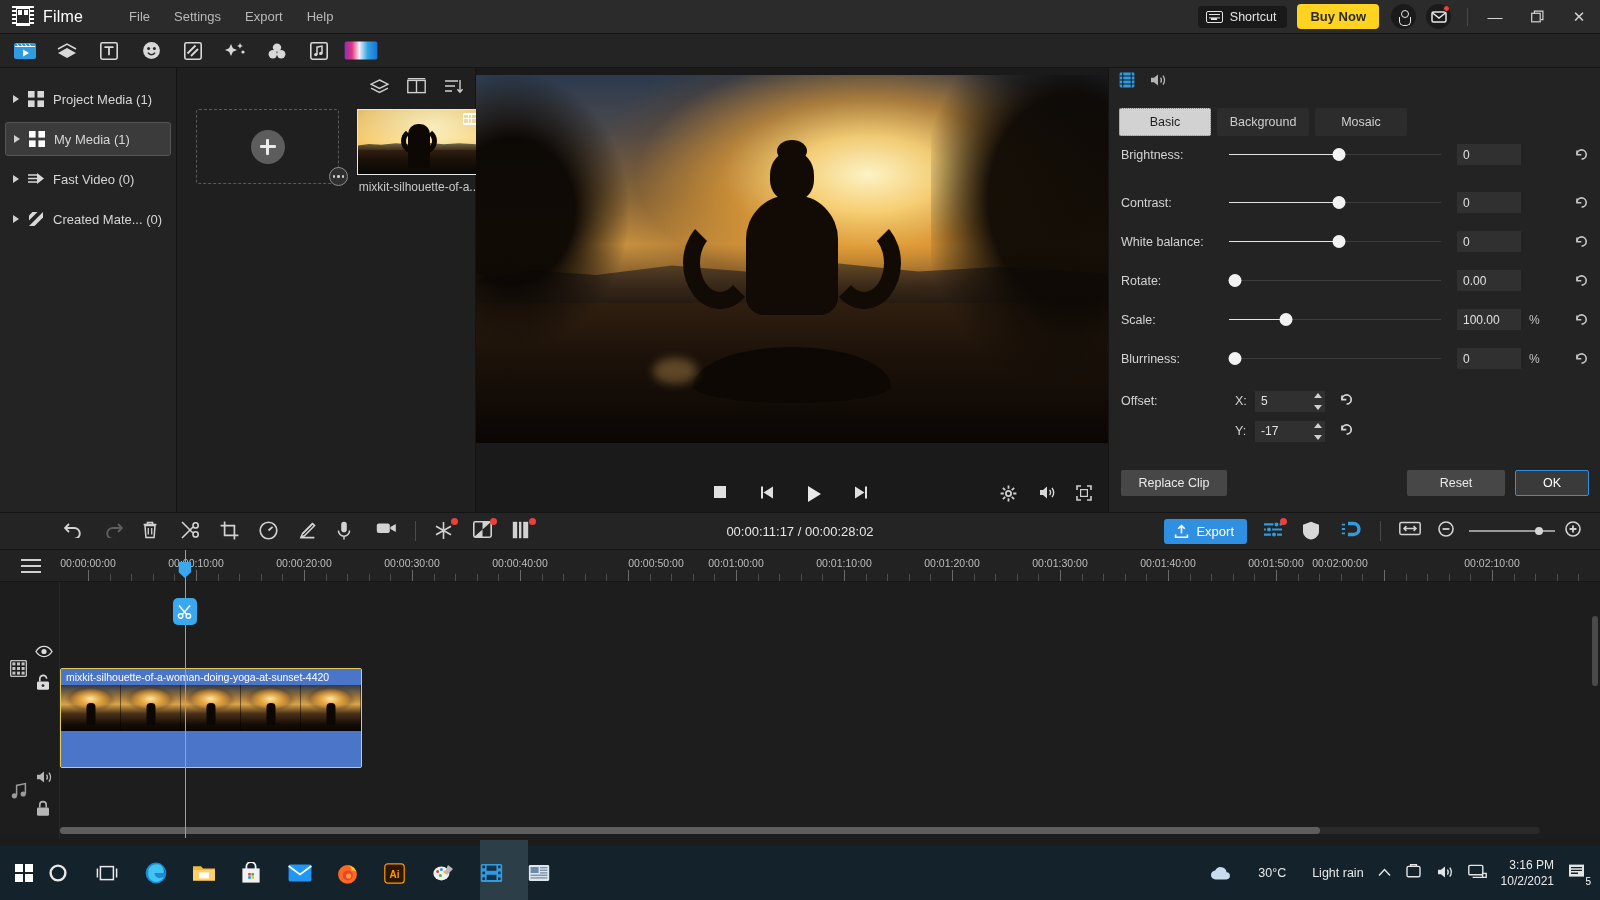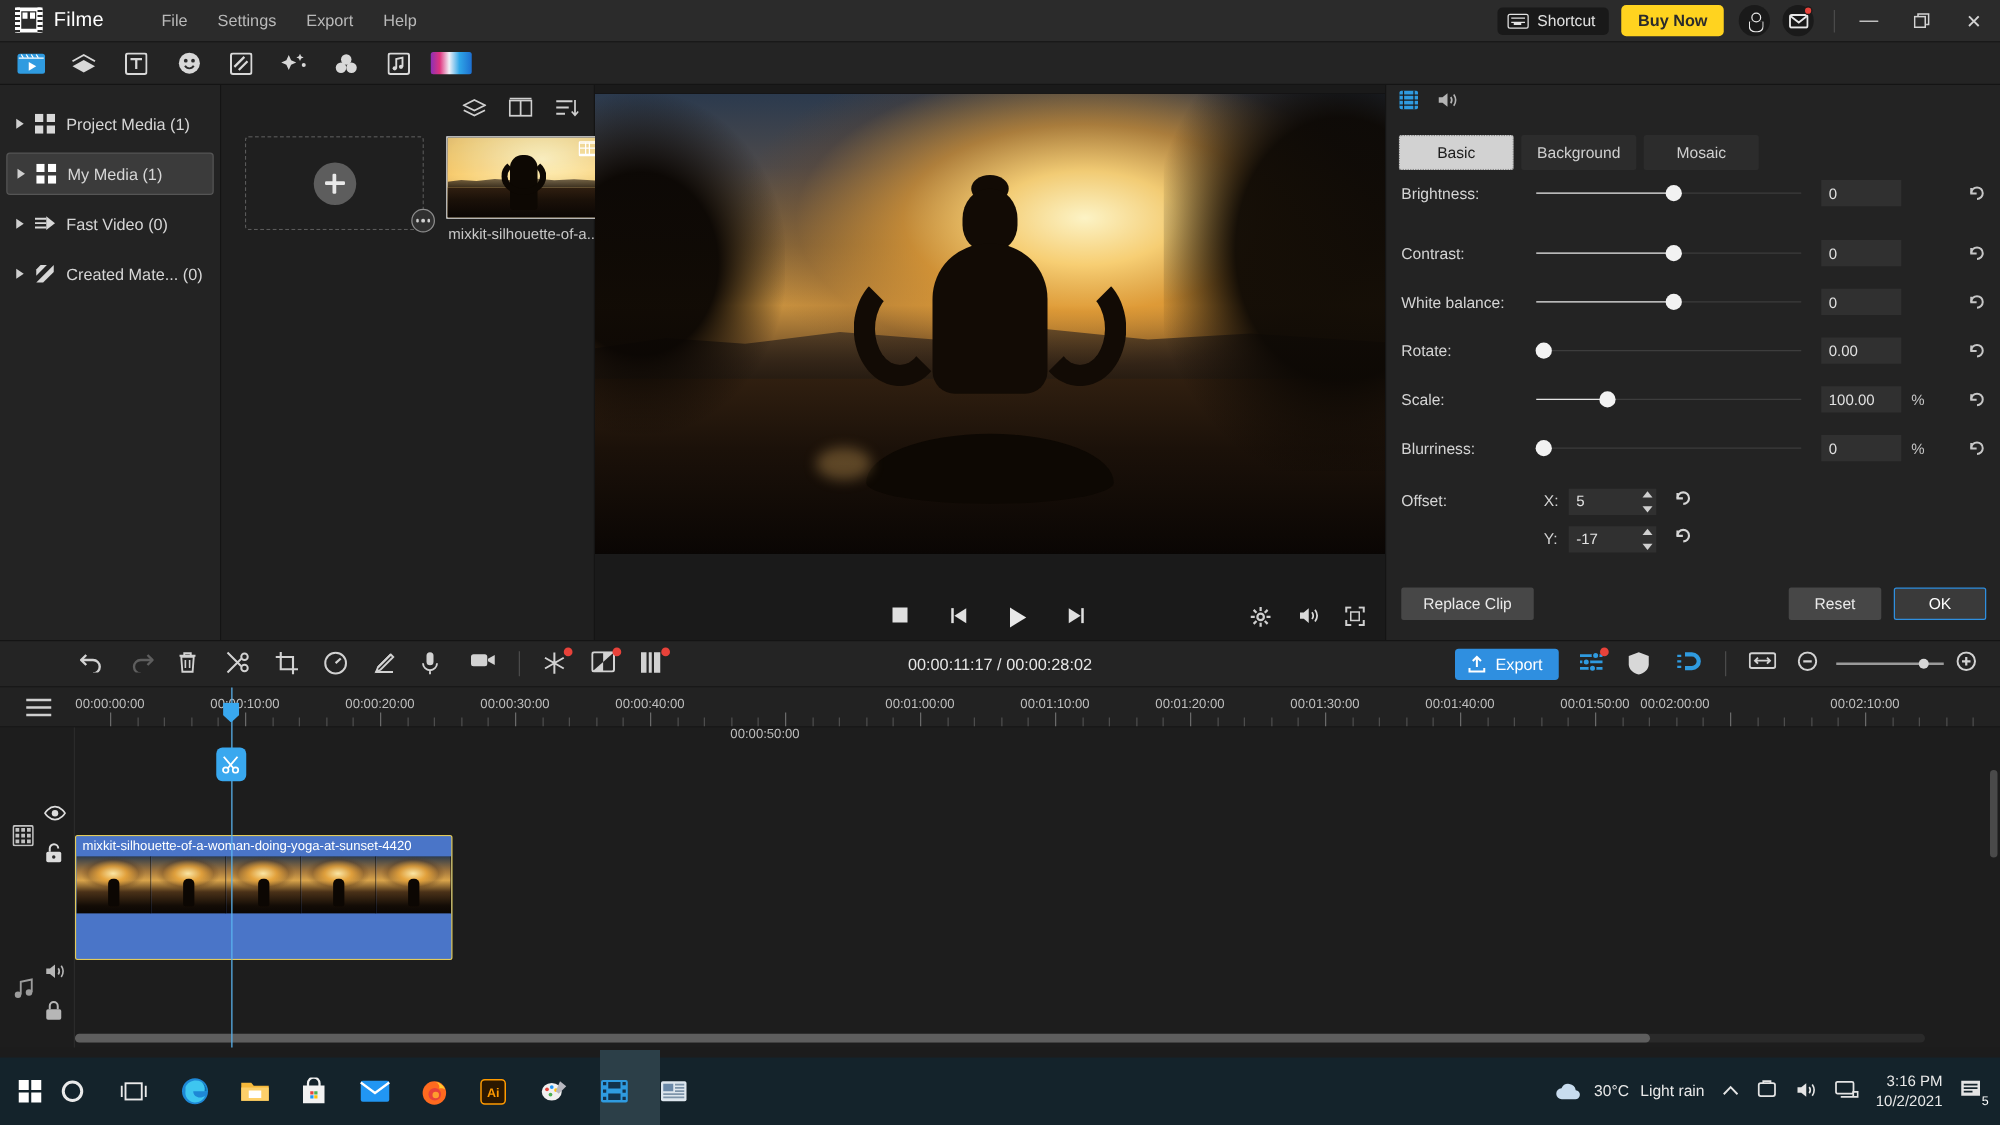--- a/index.html
+++ b/index.html
@@ -357,21 +357,21 @@
   }
   .btnrow {
     position: absolute; bottom: 16px; left: 0; width: 492px; height: 26px;
     display: flex; align-items: center;
   }
   .btn {
     height: 26px; display: flex; align-items: center; justify-content: center;
     font-size: 12.5px; border-radius: 2px;
   }
   .btn-replace { width: 106px; background: #474747; color: #eaeaea; margin-left: 12px; }
-  .btn-reset { width: 74px; background: #474747; color: #eaeaea; margin-left: auto; }
+  .btn-reset { width: 98px; background: #474747; color: #eaeaea; margin-left: auto; }
   .btn-ok {
     width: 74px; background: #3a3a3a; color: #fff; margin-left: 10px;
     margin-right: 12px; border: 1.6px solid #2f8fe0;
   }
 
   
   .tl-toolbar {
     position: absolute; top: 512px; left: 0; width: 1600px; height: 38px;
     background: #242424; border-top: 1px solid #141414;
     border-bottom: 1px solid #141414; display: flex; align-items: center;
@@ -521,21 +521,21 @@
   }
   .tb-app.active { background: #2c3f48; }
   .tb-app .runbar {
     position: absolute; bottom: 2px; left: 50%; transform: translateX(-50%);
     width: 22px; height: 3px; border-radius: 2px; background: #6fc3f5;
   }
   .tray {
     margin-left: auto; display: flex; align-items: center; gap: 14px;
     padding-right: 12px; color: #e9e9e9; font-size: 12.5px;
   }
-  .tray-weather { display: flex; align-items: center; gap: 9px; }
+  .tray-weather { display: flex; align-items: center; gap: 26px; }
   .clock { text-align: right; line-height: 1.35; font-size: 12px; }
   .notif {
     position: relative; width: 20px; height: 20px;
   }
   .notif-count {
     position: absolute; right: -3px; bottom: -4px; font-size: 10px; color: #fff;
   }
 </style>
 </head>
 <body>
@@ -1155,21 +1155,21 @@
         <span class="ruler-tick" style="left: 433.6px;"></span>
         <span class="ruler-tick" style="left: 455.2px;"></span>
         <span class="ruler-tick" style="left: 476.8px;"></span>
         <span class="ruler-tick" style="left: 498.4px;"></span>
         <span class="ruler-label" style="left: 520px;">00:00:40:00</span>
         <span class="ruler-tick major" style="left: 520px;"></span>
         <span class="ruler-tick" style="left: 541.6px;"></span>
         <span class="ruler-tick" style="left: 563.2px;"></span>
         <span class="ruler-tick" style="left: 584.8px;"></span>
         <span class="ruler-tick" style="left: 606.4px;"></span>
-        <span class="ruler-label" style="left: 612px; margin-top: 24px;">00:00:50:00</span>
+        <span class="ruler-label" style="left: 656px;">00:00:50:00</span>
         <span class="ruler-tick major" style="left: 628px;"></span>
         <span class="ruler-tick" style="left: 649.6px;"></span>
         <span class="ruler-tick" style="left: 671.2px;"></span>
         <span class="ruler-tick" style="left: 692.8px;"></span>
         <span class="ruler-tick" style="left: 714.4px;"></span>
         <span class="ruler-label" style="left: 736px;">00:01:00:00</span>
         <span class="ruler-tick major" style="left: 736px;"></span>
         <span class="ruler-tick" style="left: 757.6px;"></span>
         <span class="ruler-tick" style="left: 779.2px;"></span>
         <span class="ruler-tick" style="left: 800.8px;"></span>

